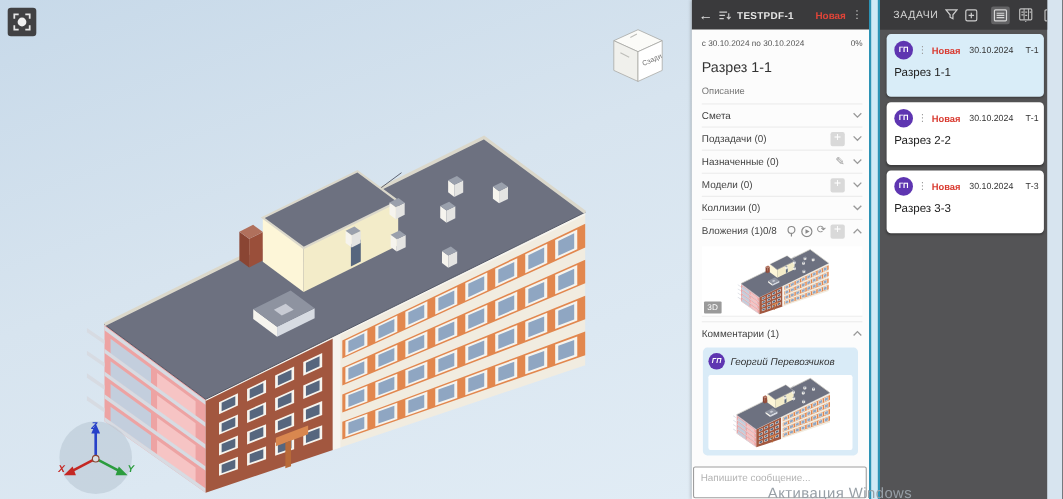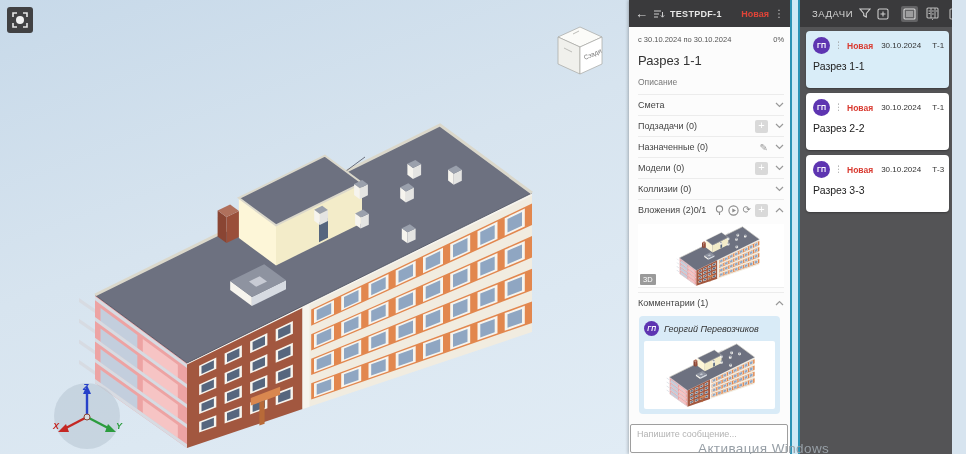--- a/index.html
+++ b/index.html
@@ -35,21 +35,21 @@
   .task-title{font-size:13px;color:#333;margin-top:9px;}
   .desc-lbl{font-size:8.5px;color:#777;margin-top:9px;margin-bottom:7px;}
   .sec-row{height:21px;display:flex;align-items:center;border-top:1px solid #ececec;gap:4px;}
   .sec-lbl{font-size:9px;color:#444;flex:1;}
   .plus-btn{width:13px;height:13px;background:#d9d9d9;border-radius:2px;color:#fff;font-size:11px;
     line-height:11px;text-align:center;cursor:pointer;}
   .pencil{color:#9a9a9a;font-size:10px;cursor:pointer;}
   .sync{color:#8a8a8a;font-size:10px;cursor:pointer;line-height:1;}
   .chev{display:flex;align-items:center;cursor:pointer;margin-left:3px;}
   .thumb-box{position:relative;margin:4px 0;height:64px;background:#fff;display:flex;
-    align-items:center;justify-content:flex-end;border-bottom:1px solid #eee;}
+    align-items:center;justify-content:center;border-bottom:1px solid #eee;}
   .badge3d{position:absolute;left:2px;bottom:2px;background:rgba(125,125,125,.78);color:#fff;
     font-size:7.5px;padding:1px 3px;border-radius:1px;}
   .comment-card{background:#d9ebf7;border-radius:4px;margin:3px 4px 0 1px;padding:5px;}
   .cc-head{display:flex;align-items:center;gap:5px;font-style:italic;}
   .avatar{width:15px;height:15px;border-radius:50%;background:#5e35b1;color:#fff;font-size:6.5px;
     font-weight:bold;display:flex;align-items:center;justify-content:center;flex:none;}
   .cc-name{font-size:9px;color:#333;}
   .cc-thumb{background:#fff;margin-top:5px;height:68px;display:flex;align-items:center;justify-content:center;border-radius:2px;}
   .msg-input{position:absolute;left:1px;top:424px;width:158px;height:29px;border:1px solid #9e9e9e;
     border-radius:2px;background:#fff;font-size:9px;color:#444;padding:4px 6px 14px;outline:none;z-index:40;}
@@ -348,21 +348,21 @@
       <div class="sec-row">
         <span class="sec-lbl">Коллизии (0)</span>
         <span class="chev">
             <svg width="9" height="6" viewBox="0 0 9 6">
               <path d="M1 1l3.5 3.5L8 1" fill="none" stroke="#999" stroke-width="1.2"></path>
             </svg>
           </span>
       </div>
 
       <div class="sec-row">
-        <span class="sec-lbl">Вложения (2)0/1</span>
+        <span class="sec-lbl">Вложения (1)0/8</span>
         <span class="icon-btn">
           <svg width="9" height="11" viewBox="0 0 9 11">
               <circle cx="4.5" cy="4" r="3.1" fill="none" stroke="#8a8a8a" stroke-width="1.1"></circle>
               <path d="M4.5 7.2V10" stroke="#8a8a8a" stroke-width="1.1"></path>
             </svg>
           </span>
         <span class="icon-btn">
           <svg width="11" height="11" viewBox="0 0 11 11">
               <circle cx="5.5" cy="5.5" r="4.6" fill="none" stroke="#8a8a8a" stroke-width="1.1"></circle>
               <polygon points="4.3,3.4 8,5.5 4.3,7.6" fill="#8a8a8a"></polygon>

